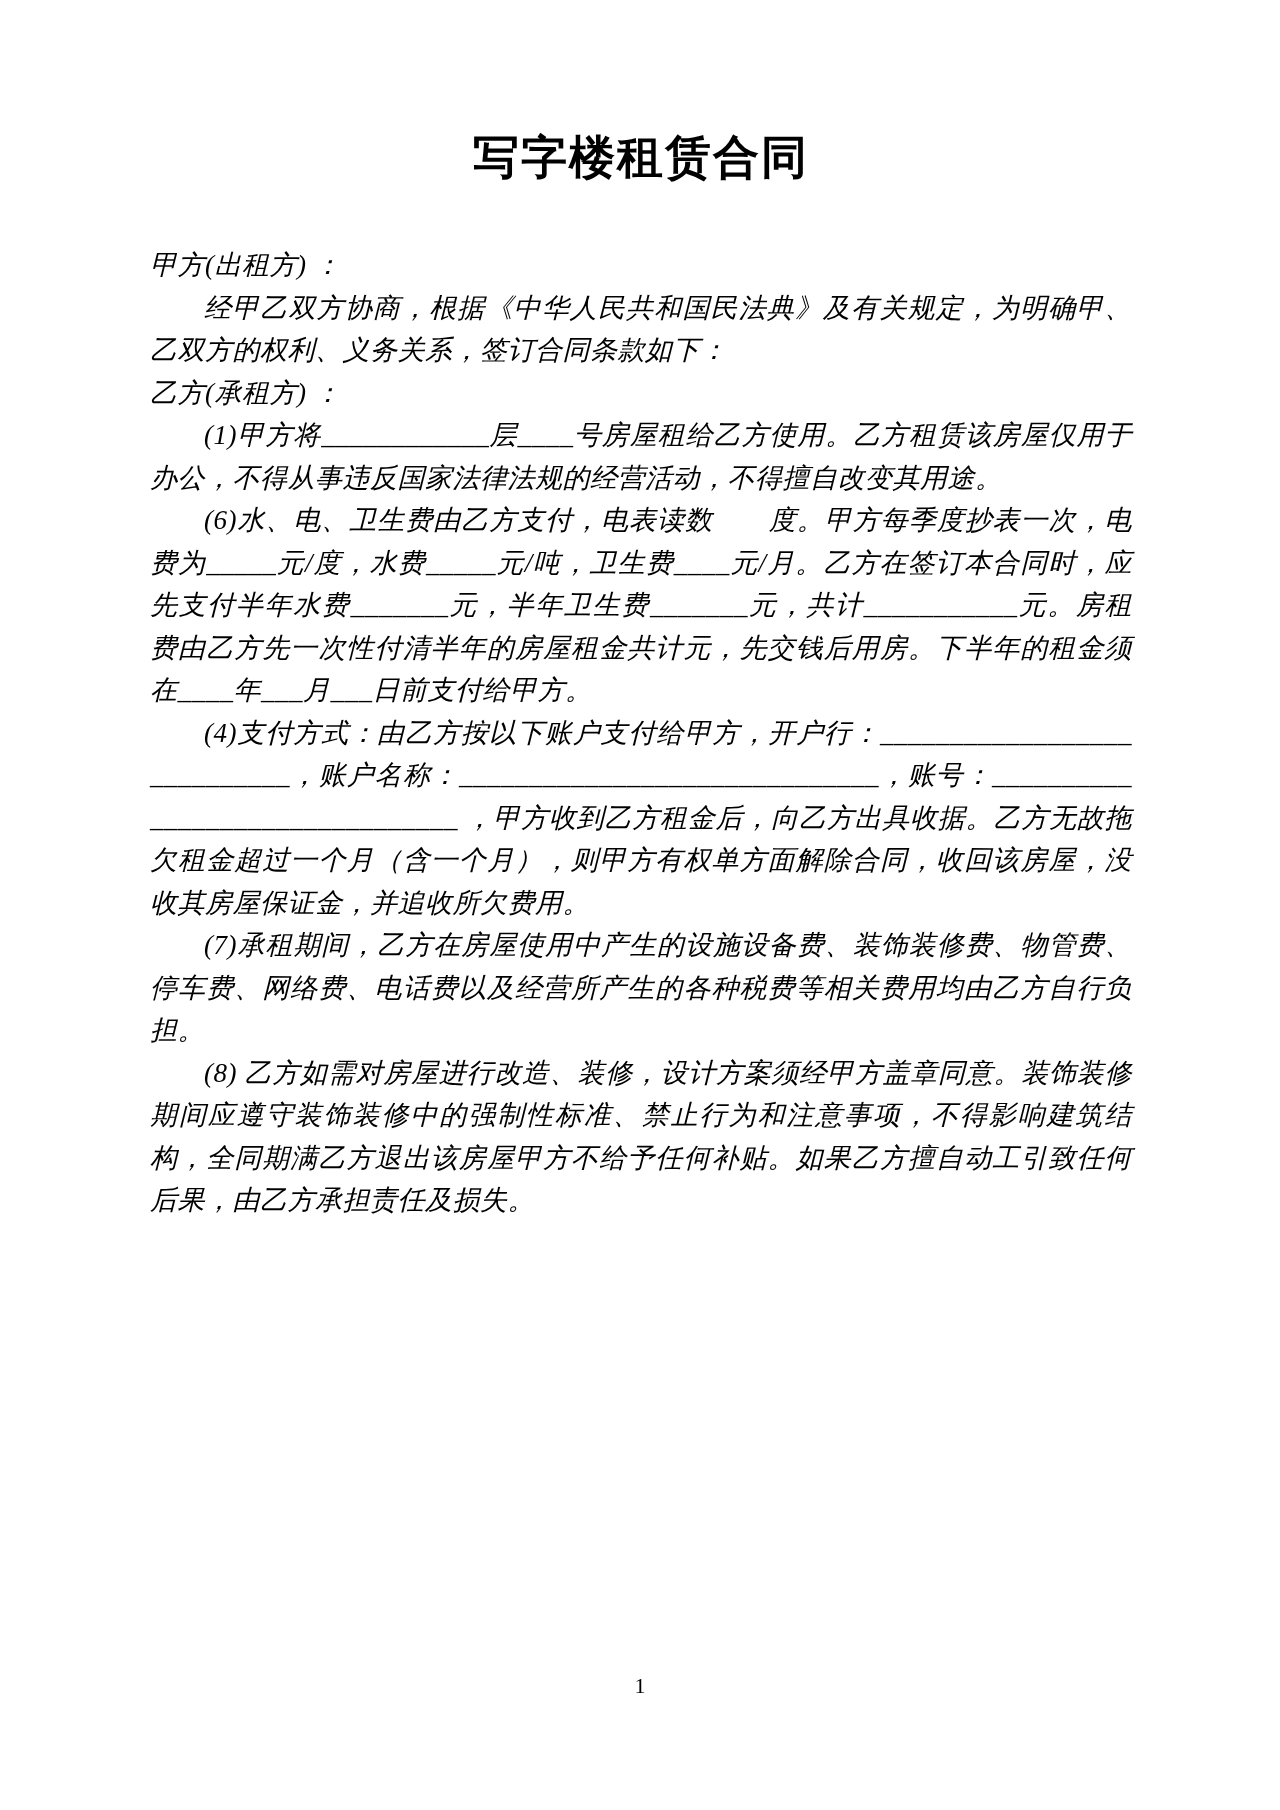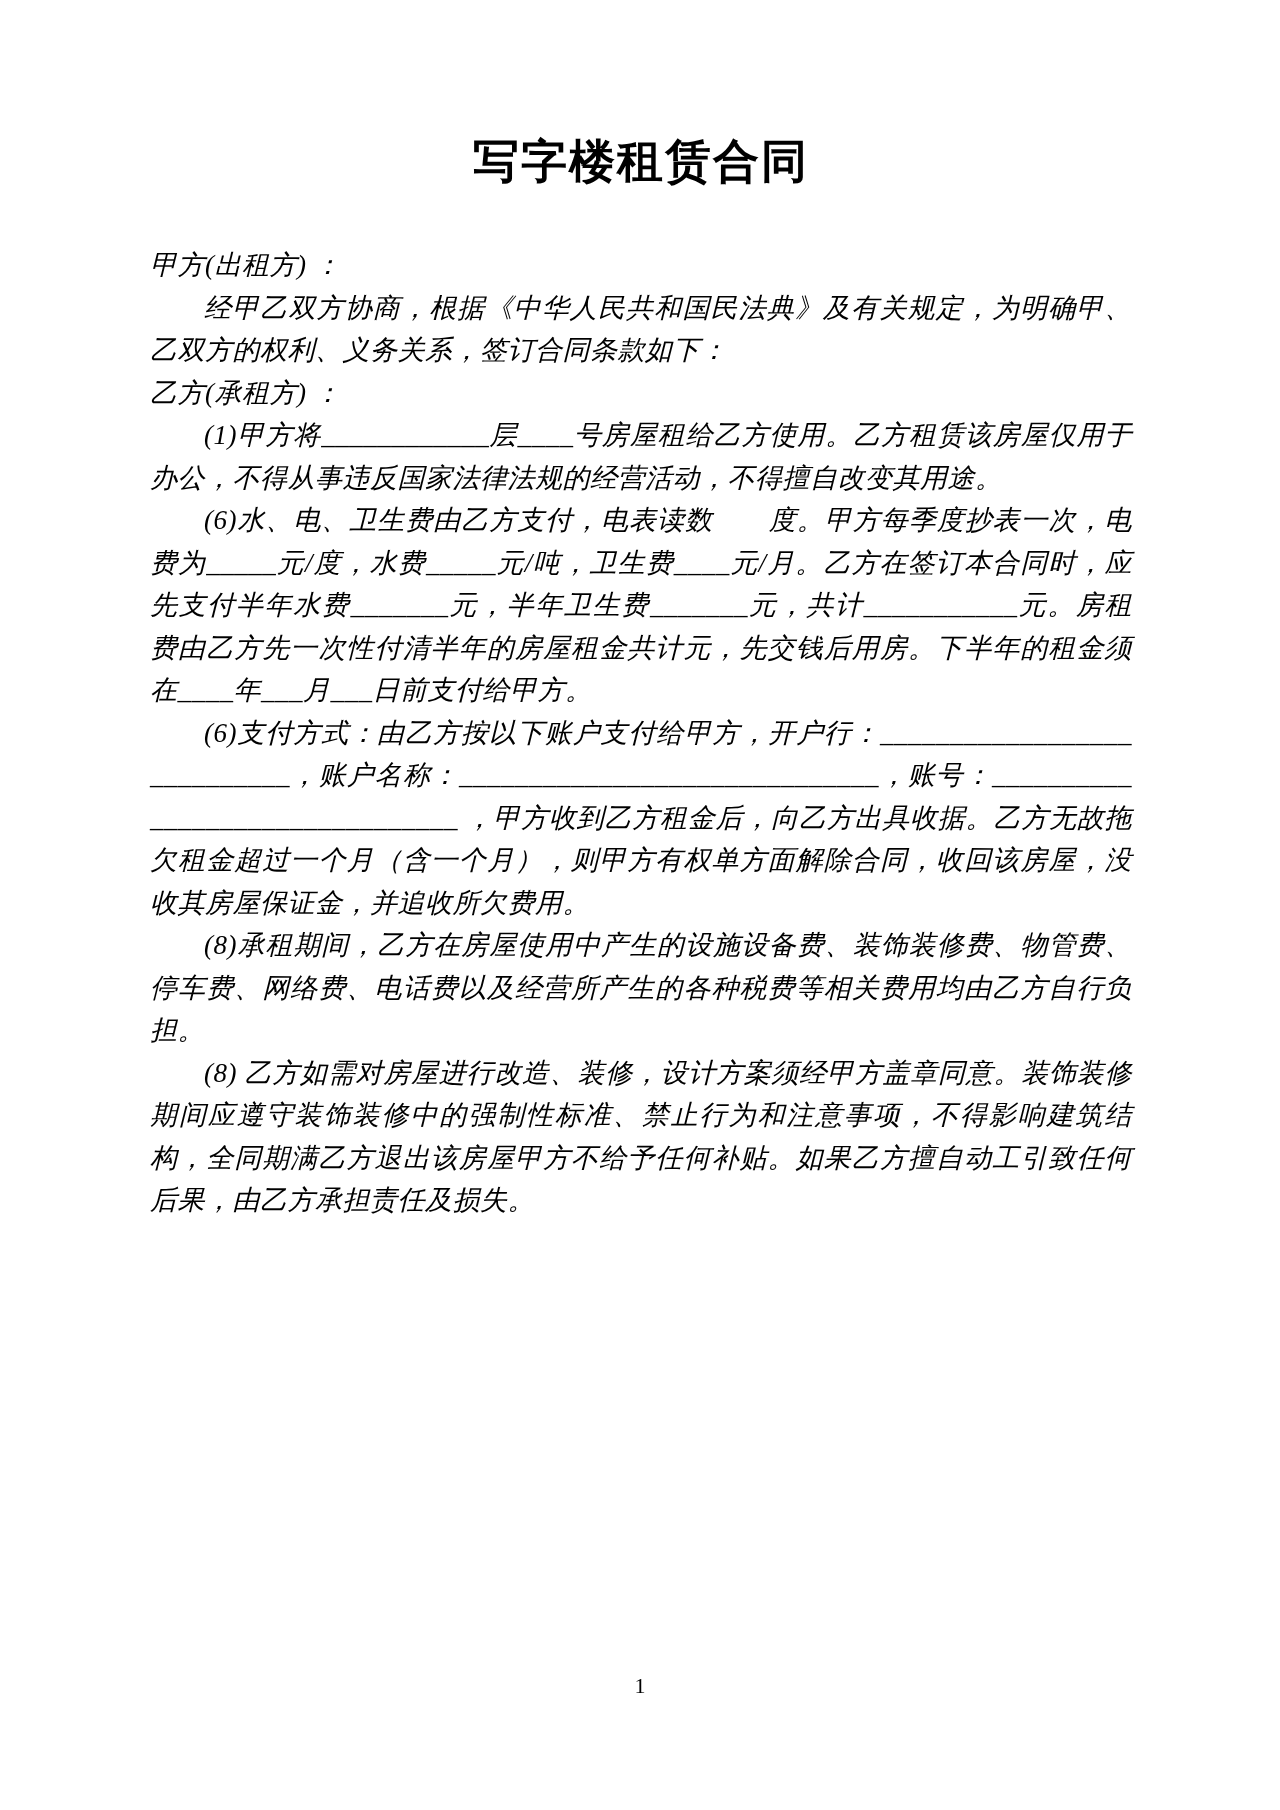--- a/index.html
+++ b/index.html
@@ -18,21 +18,21 @@
     overflow: hidden;
   }
   .content {
     position: absolute;
     left: 150px;
     top: 132px;
     width: 982px;
   }
   .doc-title {
     margin: 0 0 54px 0;
-    font-family: Liberation Sans, sans-serif;
+    font-family: Liberation Mono, monospace;
     font-weight: bold;
     font-size: 46px;
     line-height: 58px;
     text-align: center;
     letter-spacing: 2px;
     color: #000000;
   }
   .para {
     margin: 0;
     font-size: 27px;
@@ -71,21 +71,21 @@
 
     <p class="para">乙方(承租方) ：</p>
 
     <p class="para indent">(1)甲方将____________层____号房屋租给乙方使用。乙方租赁该房屋仅用于办公，不得从事违反国家法律法规的经营活动，不得擅自改变其用途。</p>
 
 
 
     <p class="para indent">(6)水、电、卫生费由乙方支付，电表读数　　度。甲方每季度抄表一次，电费为_____元/度，水费_____元/吨，卫生费____元/月。乙方在签订本合同时，应先支付半年水费_______元，半年卫生费_______元，共计___________元。房租费由乙方先一次性付清半年的房屋租金共计元，先交钱后用房。下半年的租金须在____年___月___日前支付给甲方。</p>
 
 
-    <p class="para indent">(6)支付方式：由乙方按以下账户支付给甲方，开户行：____________________________，账户名称：______________________________，账号：________________________________ ，甲方收到乙方租金后，向乙方出具收据。乙方无故拖欠租金超过一个月（含一个月），则甲方有权单方面解除合同，收回该房屋，没收其房屋保证金，并追收所欠费用。</p>
+    <p class="para indent">(4)支付方式：由乙方按以下账户支付给甲方，开户行：____________________________，账户名称：______________________________，账号：________________________________ ，甲方收到乙方租金后，向乙方出具收据。乙方无故拖欠租金超过一个月（含一个月），则甲方有权单方面解除合同，收回该房屋，没收其房屋保证金，并追收所欠费用。</p>
 
-    <p class="para indent">(8)承租期间，乙方在房屋使用中产生的设施设备费、装饰装修费、物管费、停车费、网络费、电话费以及经营所产生的各种税费等相关费用均由乙方自行负担。</p>
+    <p class="para indent">(7)承租期间，乙方在房屋使用中产生的设施设备费、装饰装修费、物管费、停车费、网络费、电话费以及经营所产生的各种税费等相关费用均由乙方自行负担。</p>
 
     <p class="para indent">(8) 乙方如需对房屋进行改造、装修，设计方案须经甲方盖章同意。装饰装修期间应遵守装饰装修中的强制性标准、禁止行为和注意事项，不得影响建筑结构，全同期满乙方退出该房屋甲方不给予任何补贴。如果乙方擅自动工引致任何后果，由乙方承担责任及损失。</p>
   </div>
 
   <div class="page-footer">1</div>
 </div>
 
 </body></html>

